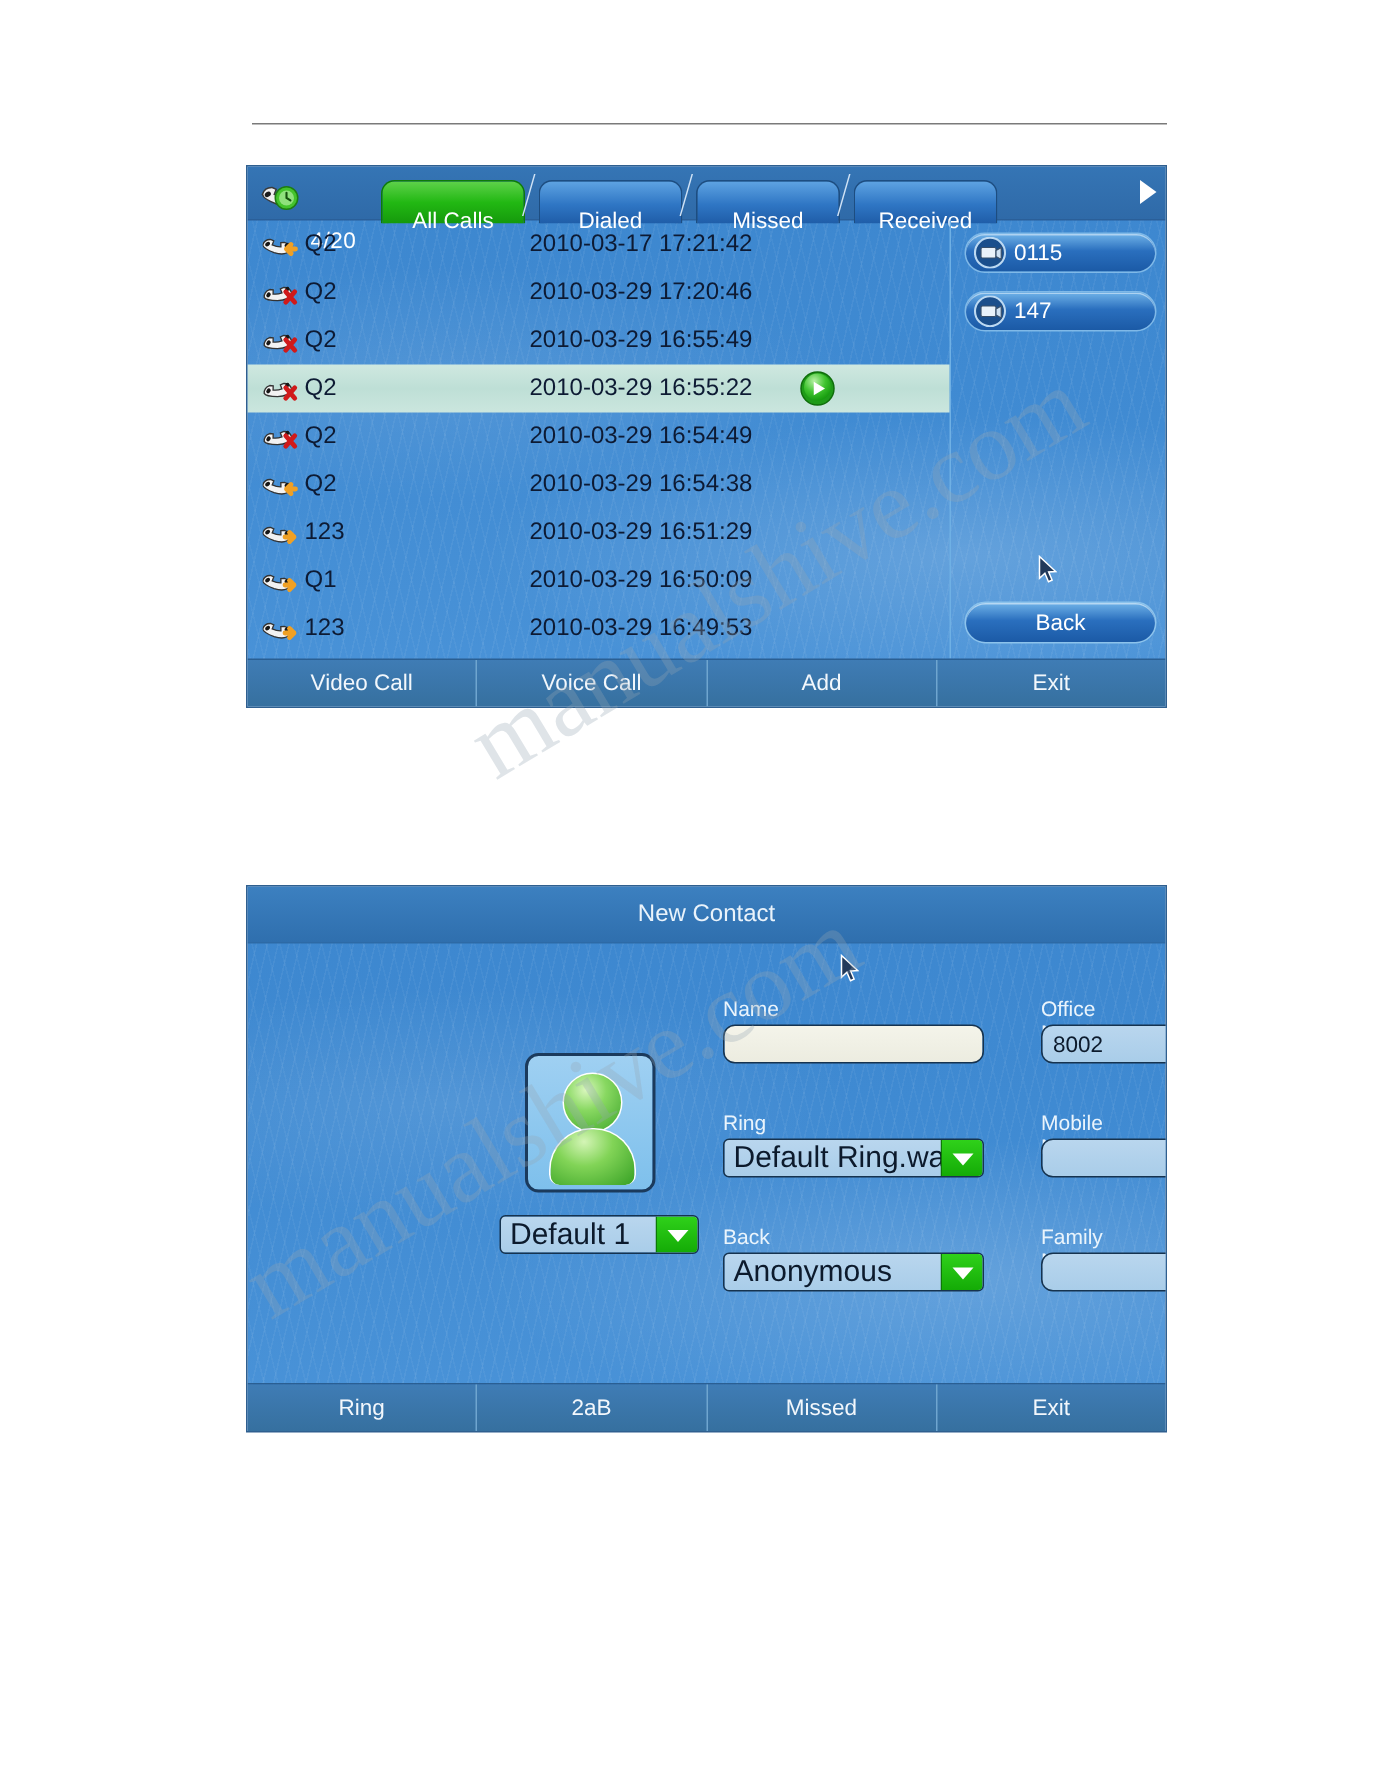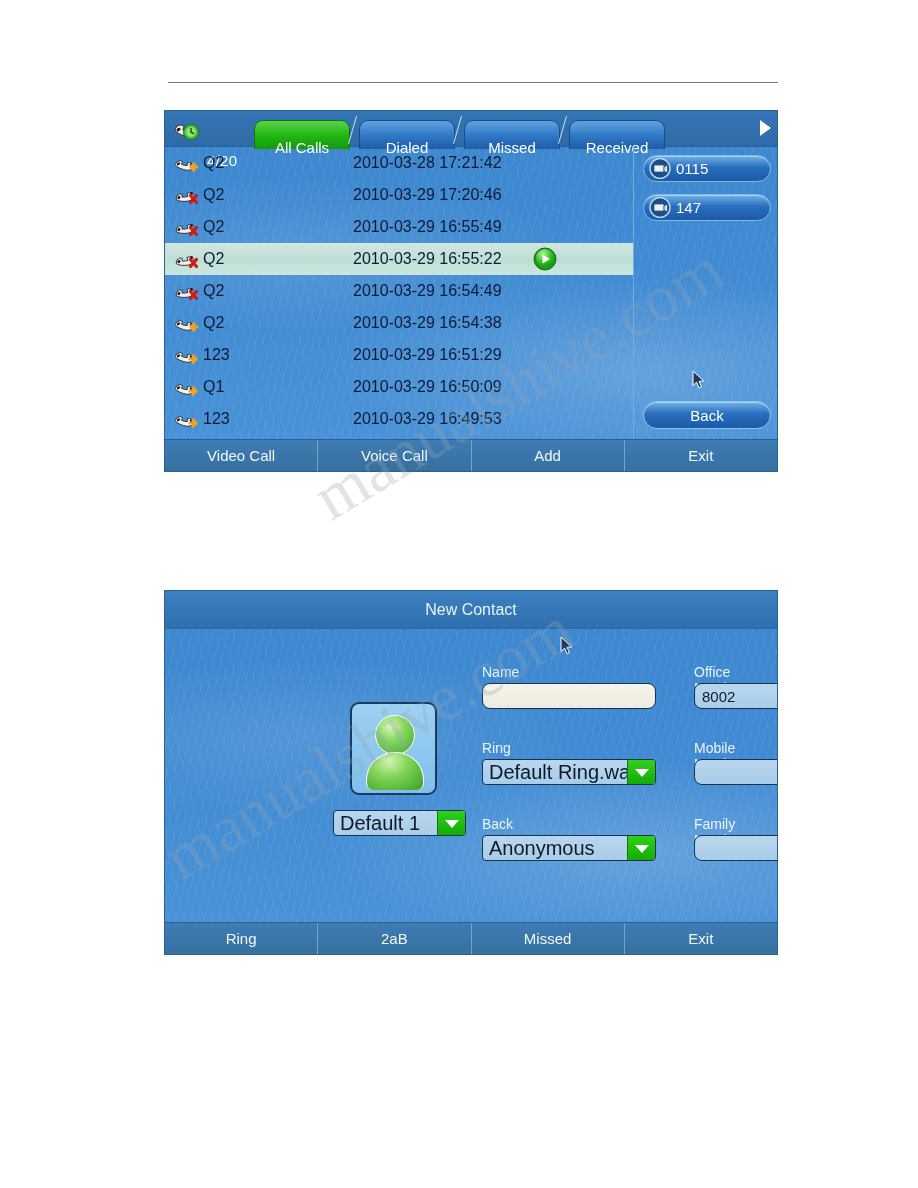--- a/index.html
+++ b/index.html
@@ -278,21 +278,21 @@
       <div class="cl-row">
         <span class="cl-icon"><svg width="24" height="20" viewBox="0 0 24 20">
             <g transform="rotate(-35 9 9)">
               <path d="M1 5 q3.2 -2.4 6.4 0 l1.2 2 -2.4 1.6 q1.6 2.8 4 4.4 l1.6 -2.4 2.1 1.3 q2.4 3.2 0 6.4 -4.8 1.6 -9.6 -4.8 q-4.4 -6.4 -3.3 -8.5 z" fill="#f2f2f2" stroke="#333" stroke-width=".9"></path>
               <ellipse cx="4" cy="6.4" rx="1.8" ry="1.3" fill="#161616"></ellipse>
               <ellipse cx="14.2" cy="14.4" rx="1.8" ry="1.3" fill="#161616"></ellipse>
             </g>
             <path d="M22 13 l-6 0 m0 0 l3 -3 m-3 3 l3 3" stroke="#f0a024" stroke-width="3.2" fill="none" stroke-linecap="round" stroke-linejoin="round"></path>
           </svg></span>
         <span class="cl-name">Q2</span>
-        <span class="cl-time">2010-03-28 17:21:42</span>
+        <span class="cl-time">2010-03-17 17:21:42</span>
       </div>
       <div class="cl-row">
         <span class="cl-icon"><svg width="24" height="20" viewBox="0 0 24 20">
             <g transform="rotate(-55 9 9)">
               <path d="M1 5 q3.2 -2.4 6.4 0 l1.2 2 -2.4 1.6 q1.6 2.8 4 4.4 l1.6 -2.4 2.1 1.3 q2.4 3.2 0 6.4 -4.8 1.6 -9.6 -4.8 q-4.4 -6.4 -3.3 -8.5 z" fill="#f2f2f2" stroke="#333" stroke-width=".9"></path>
               <ellipse cx="4" cy="6.4" rx="1.8" ry="1.3" fill="#161616"></ellipse>
               <ellipse cx="14.2" cy="14.4" rx="1.8" ry="1.3" fill="#161616"></ellipse>
             </g>
             <path d="M15.5 9.5 L21.5 16.5 M21.5 9.5 L15.5 16.5" stroke="#d01a1a" stroke-width="3.2" stroke-linecap="round"></path>
           </svg></span>

